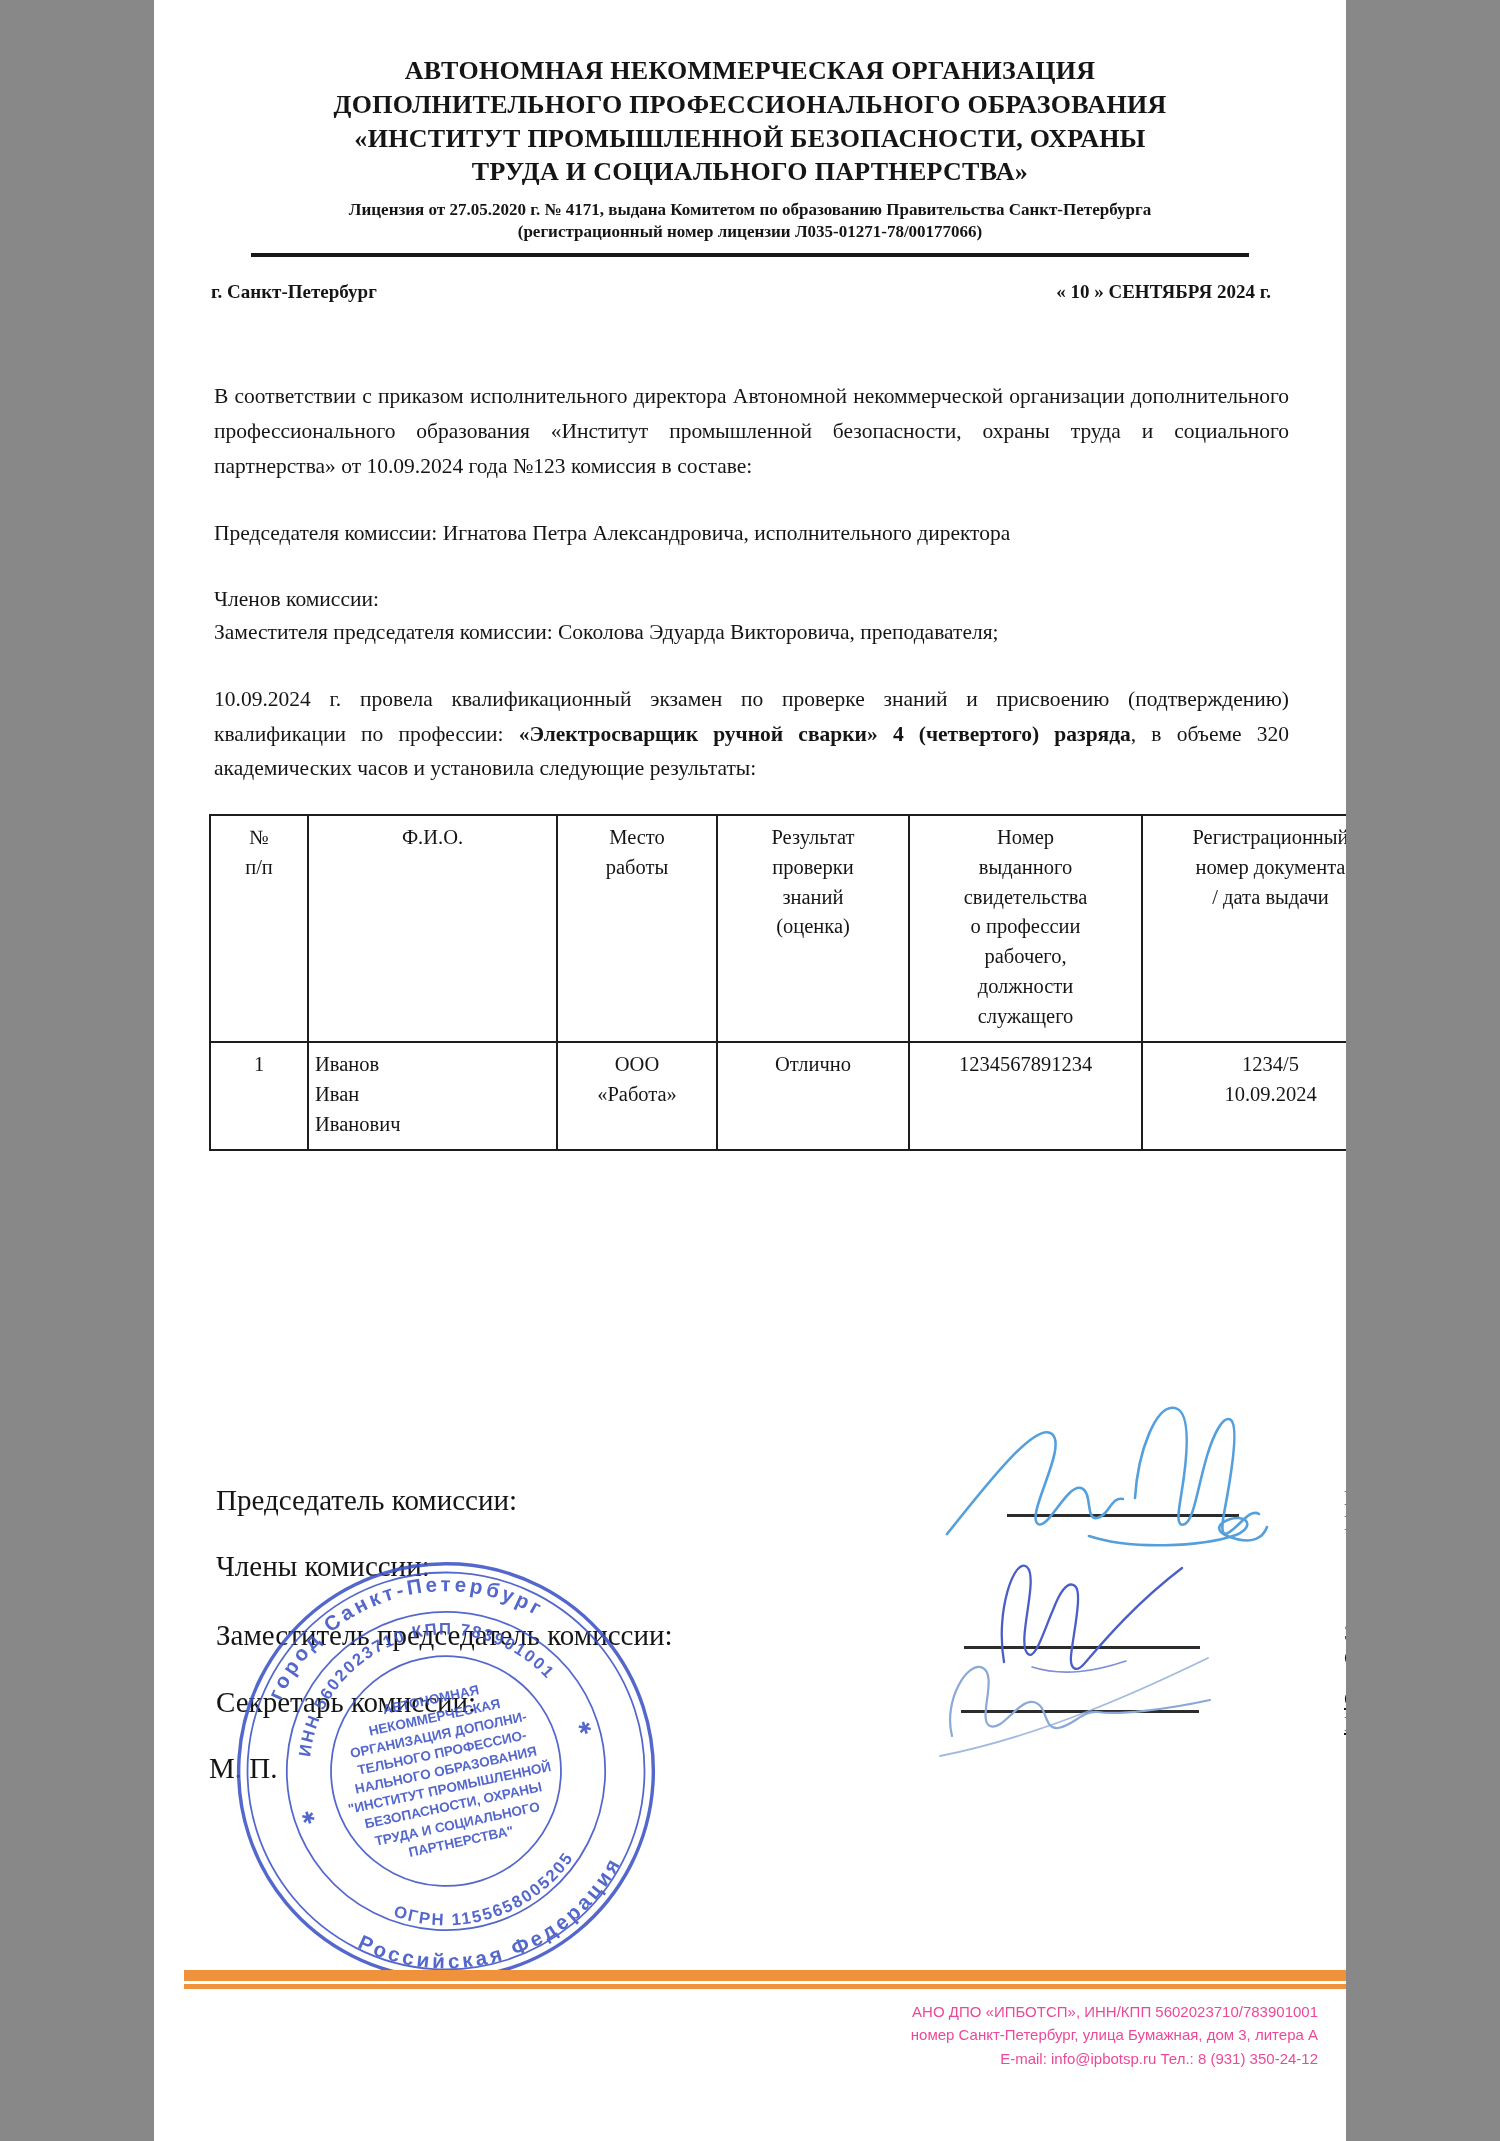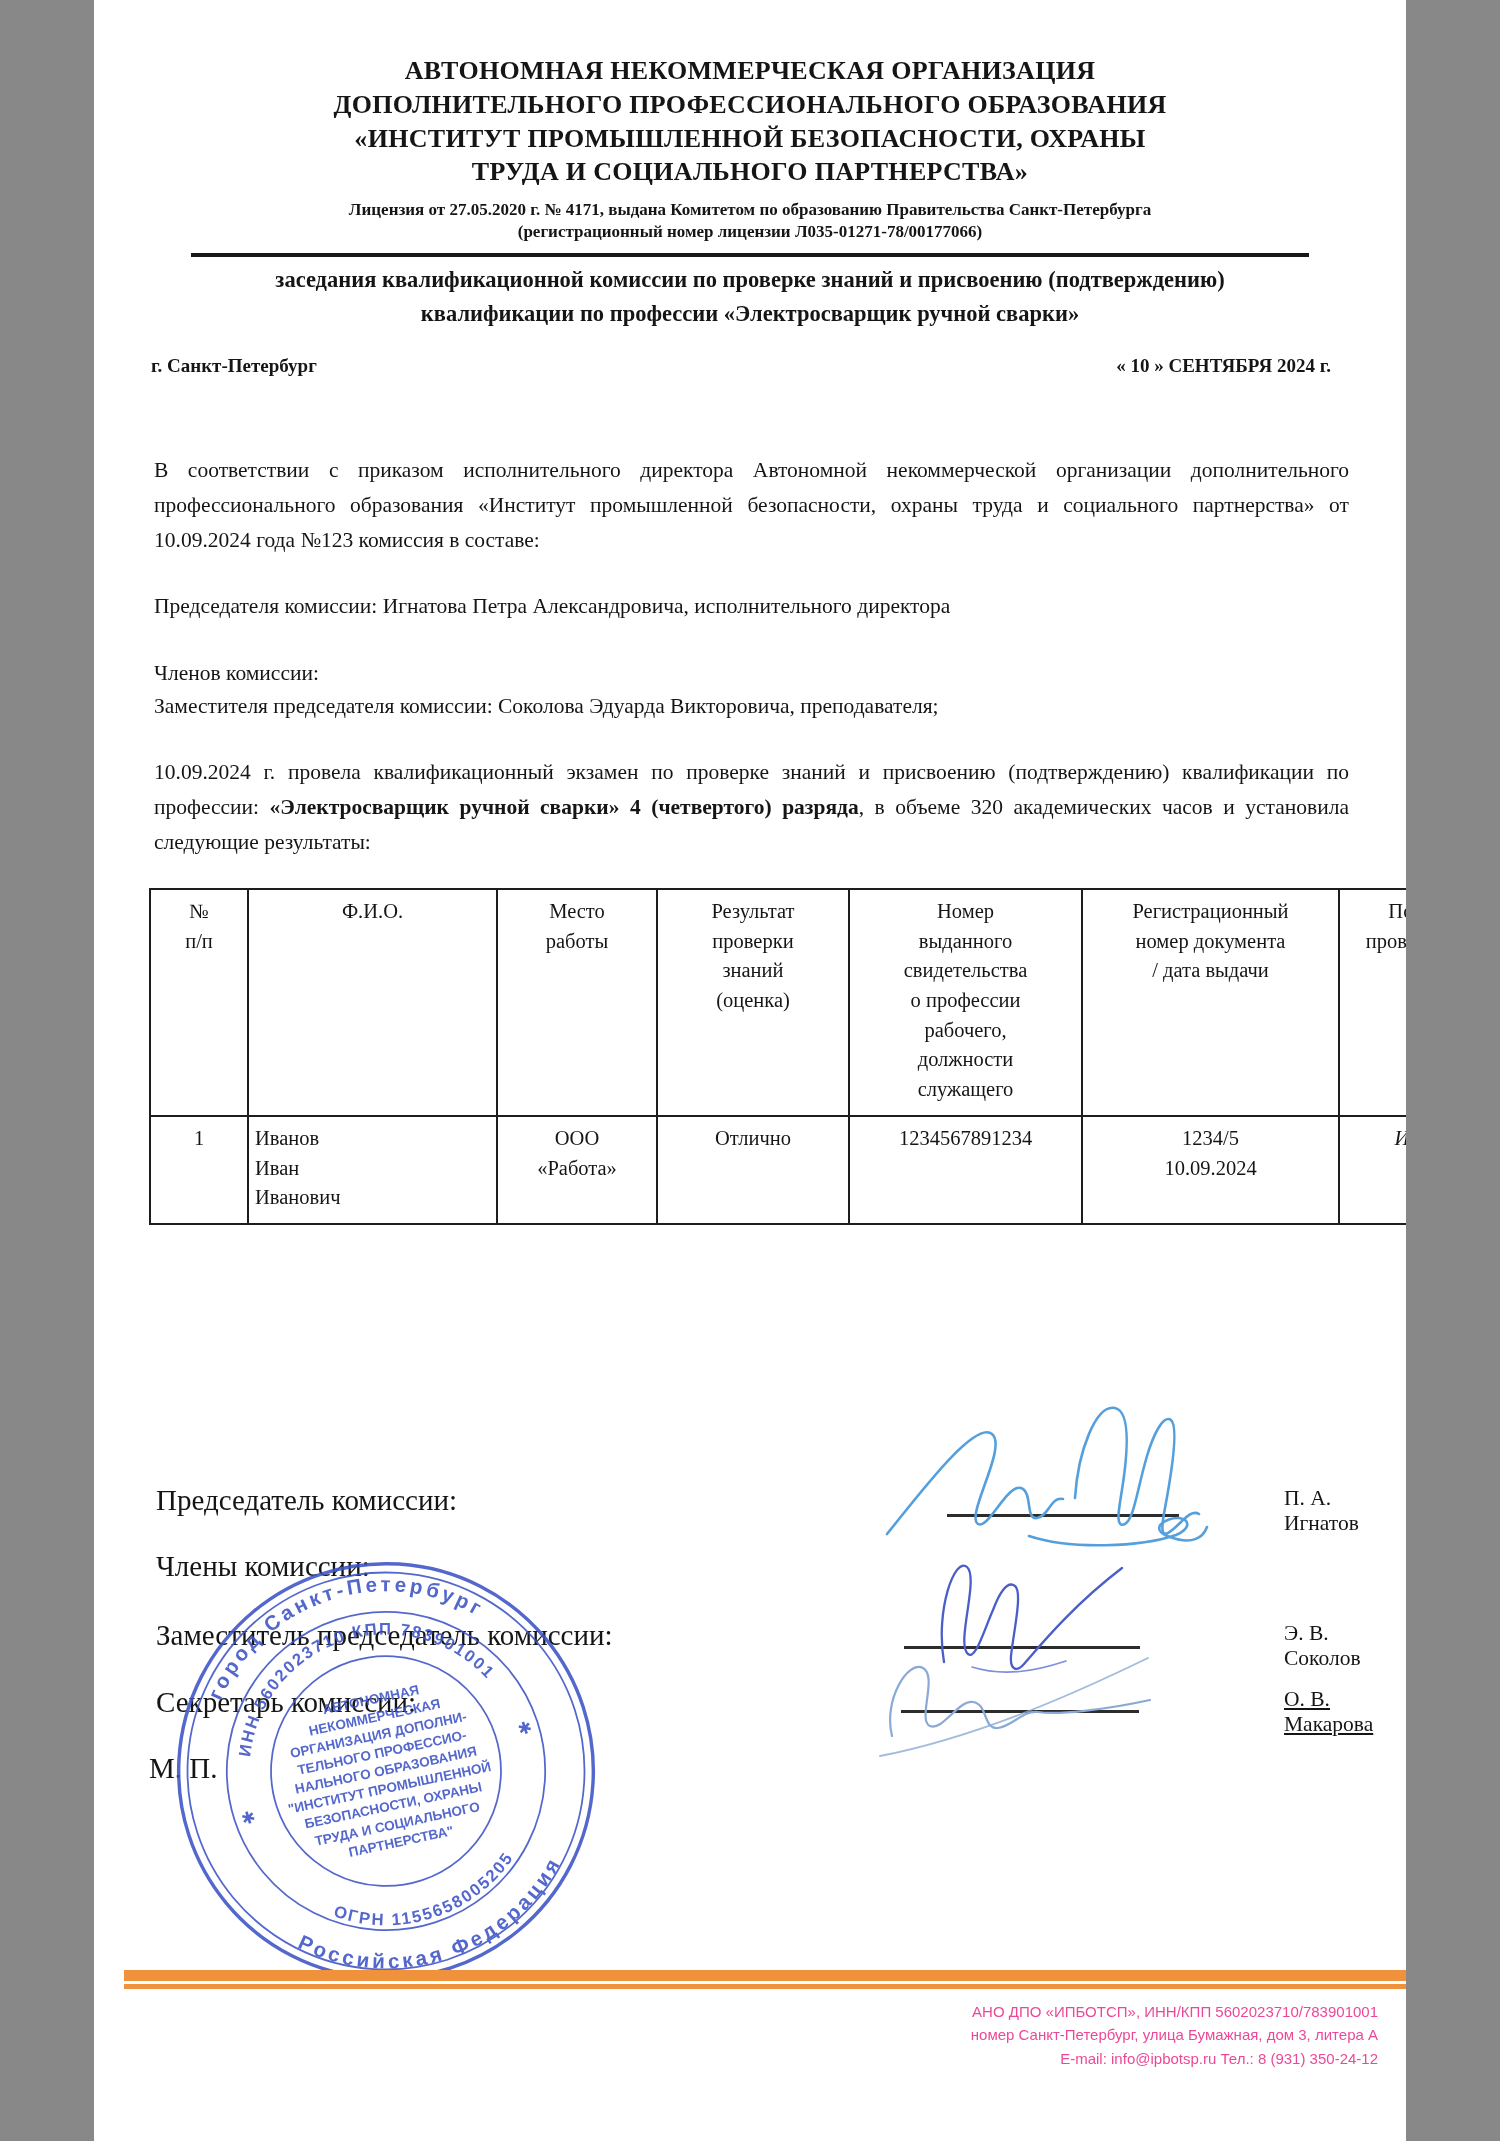--- a/index.html
+++ b/index.html
@@ -1,17 +1,17 @@
 <!DOCTYPE html>
 <html><head>
 <meta charset="utf-8">
 <style>
   html,body { margin:0; padding:0; background:#888; }
   .page {
-    position:relative; width:1312px; height:2141px; margin:0 auto;
+    position:relative; width:1192px; height:2141px; margin:0 auto;
     background:#ffffff; color:#151515; overflow:hidden;
     font-family:"Liberation Serif","DejaVu Serif",serif;
   }
   .pre { white-space:pre-line; }
   .org-header { padding-top:54px; text-align:center; font-weight:700; font-size:26px; line-height:1.3; letter-spacing:0.3px; }
   .license { margin-top:10px; text-align:center; font-weight:700; font-size:17px; line-height:1.3; }
   .rule { height:4px; background:#181818; margin:10px 97px 0 97px; }
   .protocol-title { margin-top:112px; text-align:center; font-weight:700; font-size:25px; }
   .protocol-subtitle { margin-top:6px; text-align:center; font-weight:700; font-size:22.5px; line-height:1.5; }
   .city-date { display:flex; justify-content:space-between; margin:24px 75px 0 57px; font-weight:700; font-size:19px; }
@@ -51,22 +51,20 @@
 <div class="page">
 
   <div class="org-header pre">АВТОНОМНАЯ НЕКОММЕРЧЕСКАЯ ОРГАНИЗАЦИЯ
 ДОПОЛНИТЕЛЬНОГО ПРОФЕССИОНАЛЬНОГО ОБРАЗОВАНИЯ
 «ИНСТИТУТ ПРОМЫШЛЕННОЙ БЕЗОПАСНОСТИ, ОХРАНЫ
 ТРУДА И СОЦИАЛЬНОГО ПАРТНЕРСТВА»</div>
   <div class="license pre">Лицензия от 27.05.2020 г. № 4171, выдана Комитетом по образованию Правительства Санкт-Петербурга
 (регистрационный номер лицензии Л035-01271-78/00177066)</div>
   <div class="rule"></div>
 
-  <div class="protocol-subtitle pre">заседания квалификационной комиссии по проверке знаний и присвоению (подтверждению)
-квалификации по профессии «Электросварщик ручной сварки»</div>
   <div class="city-date">
     <span>г. Санкт-Петербург</span>
     <span>« 10 » СЕНТЯБРЯ 2024 г.</span>
   </div>
 
   <div class="intro">В соответствии с приказом исполнительного директора Автономной некоммерческой организации дополнительного профессионального образования «Институт промышленной безопасности, охраны труда и социального партнерства» от 10.09.2024 года №123 комиссия в составе:</div>
 
   <div class="committee">
     <div>Председателя комиссии: Игнатова Петра Александровича, исполнительного директора</div>
     <div class="gap"></div>

